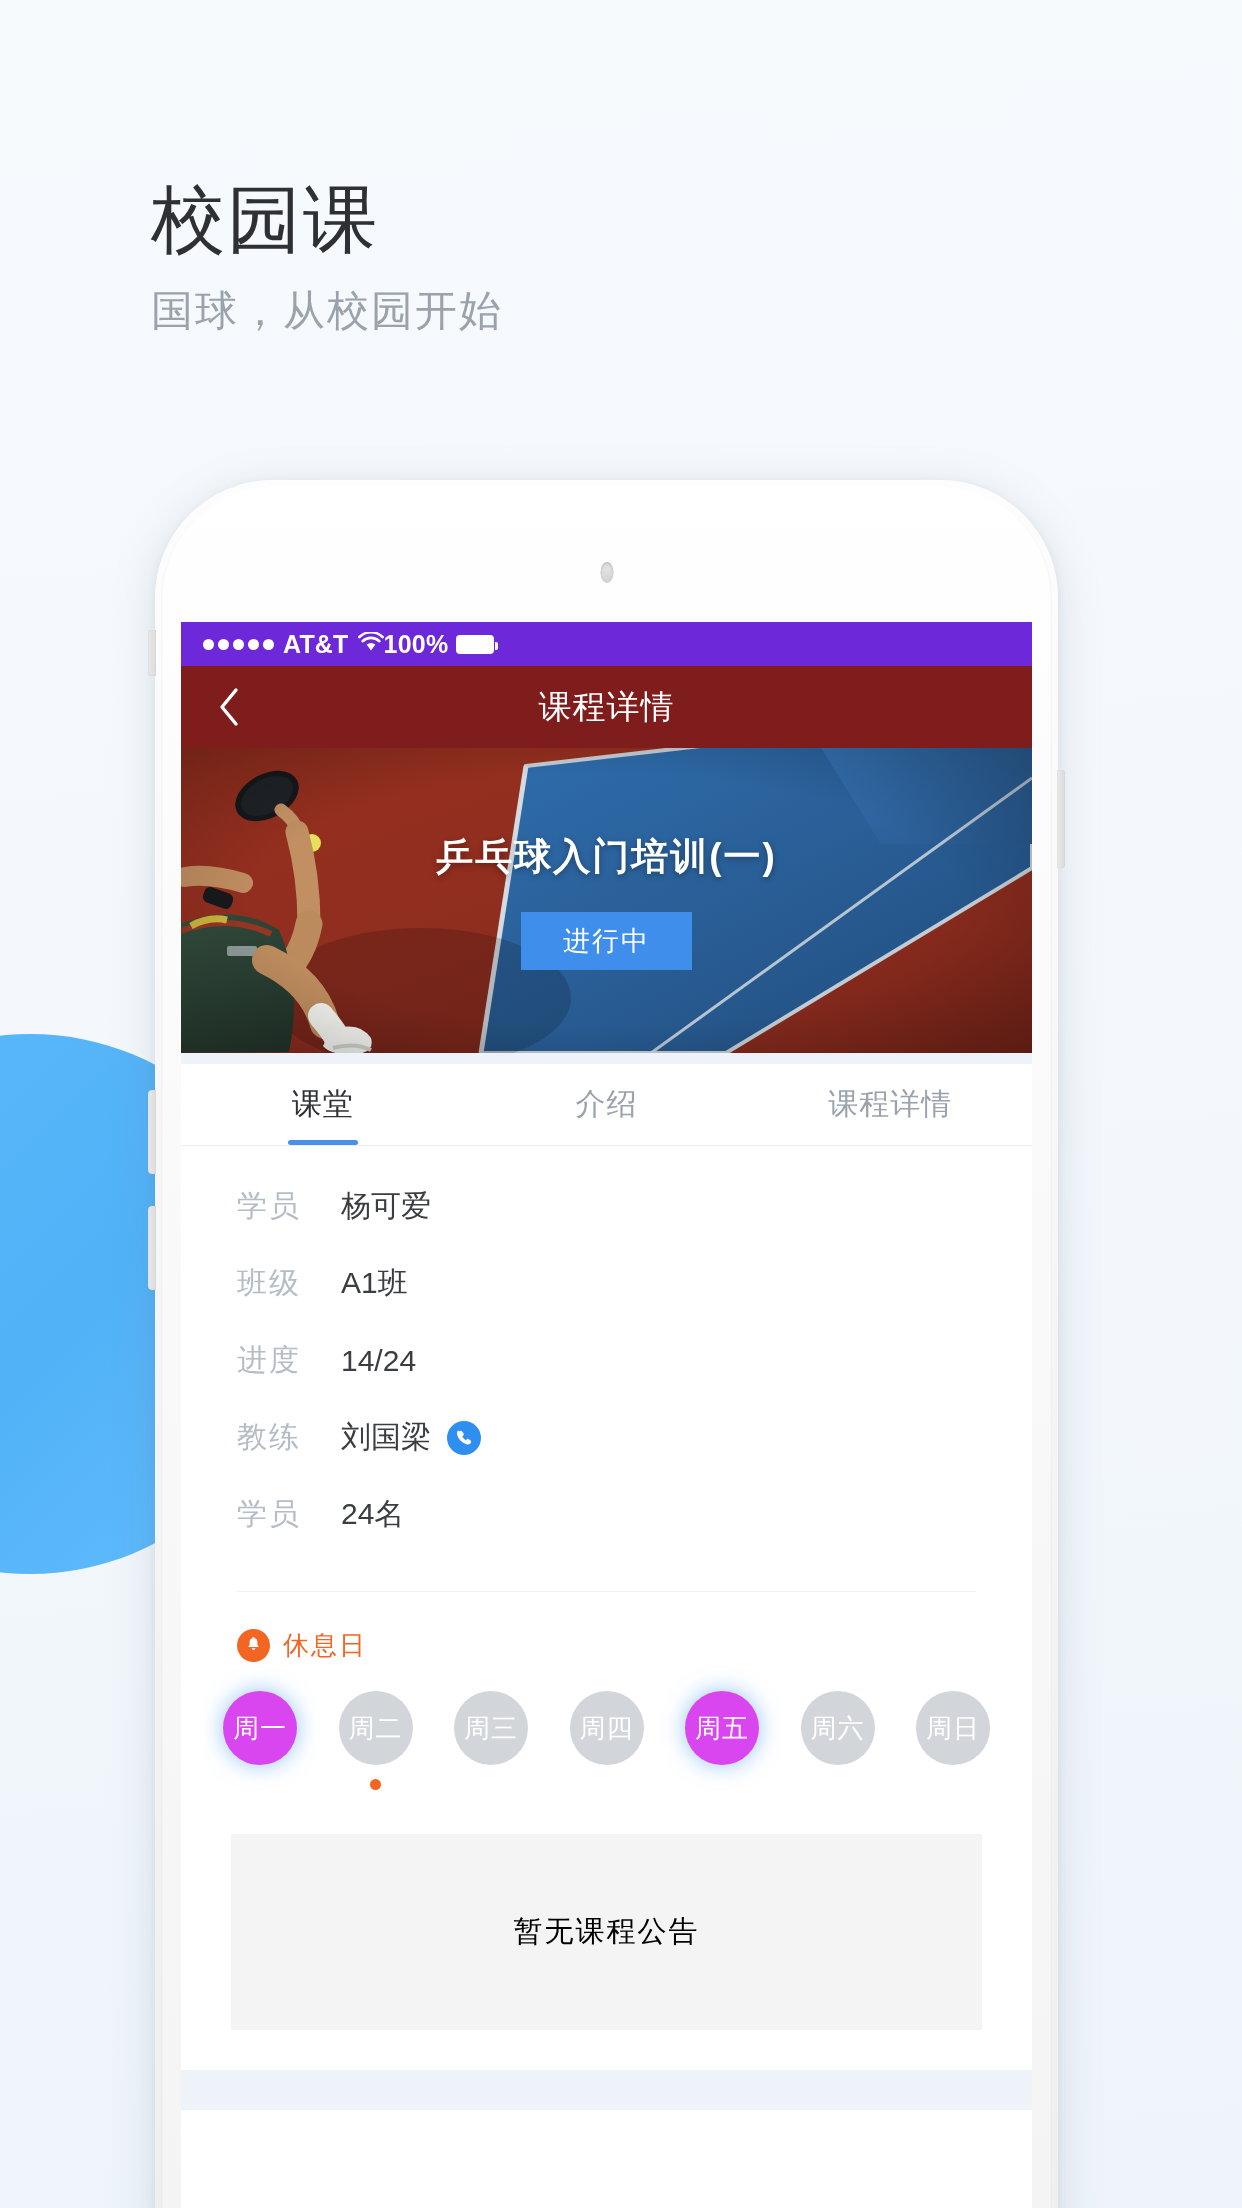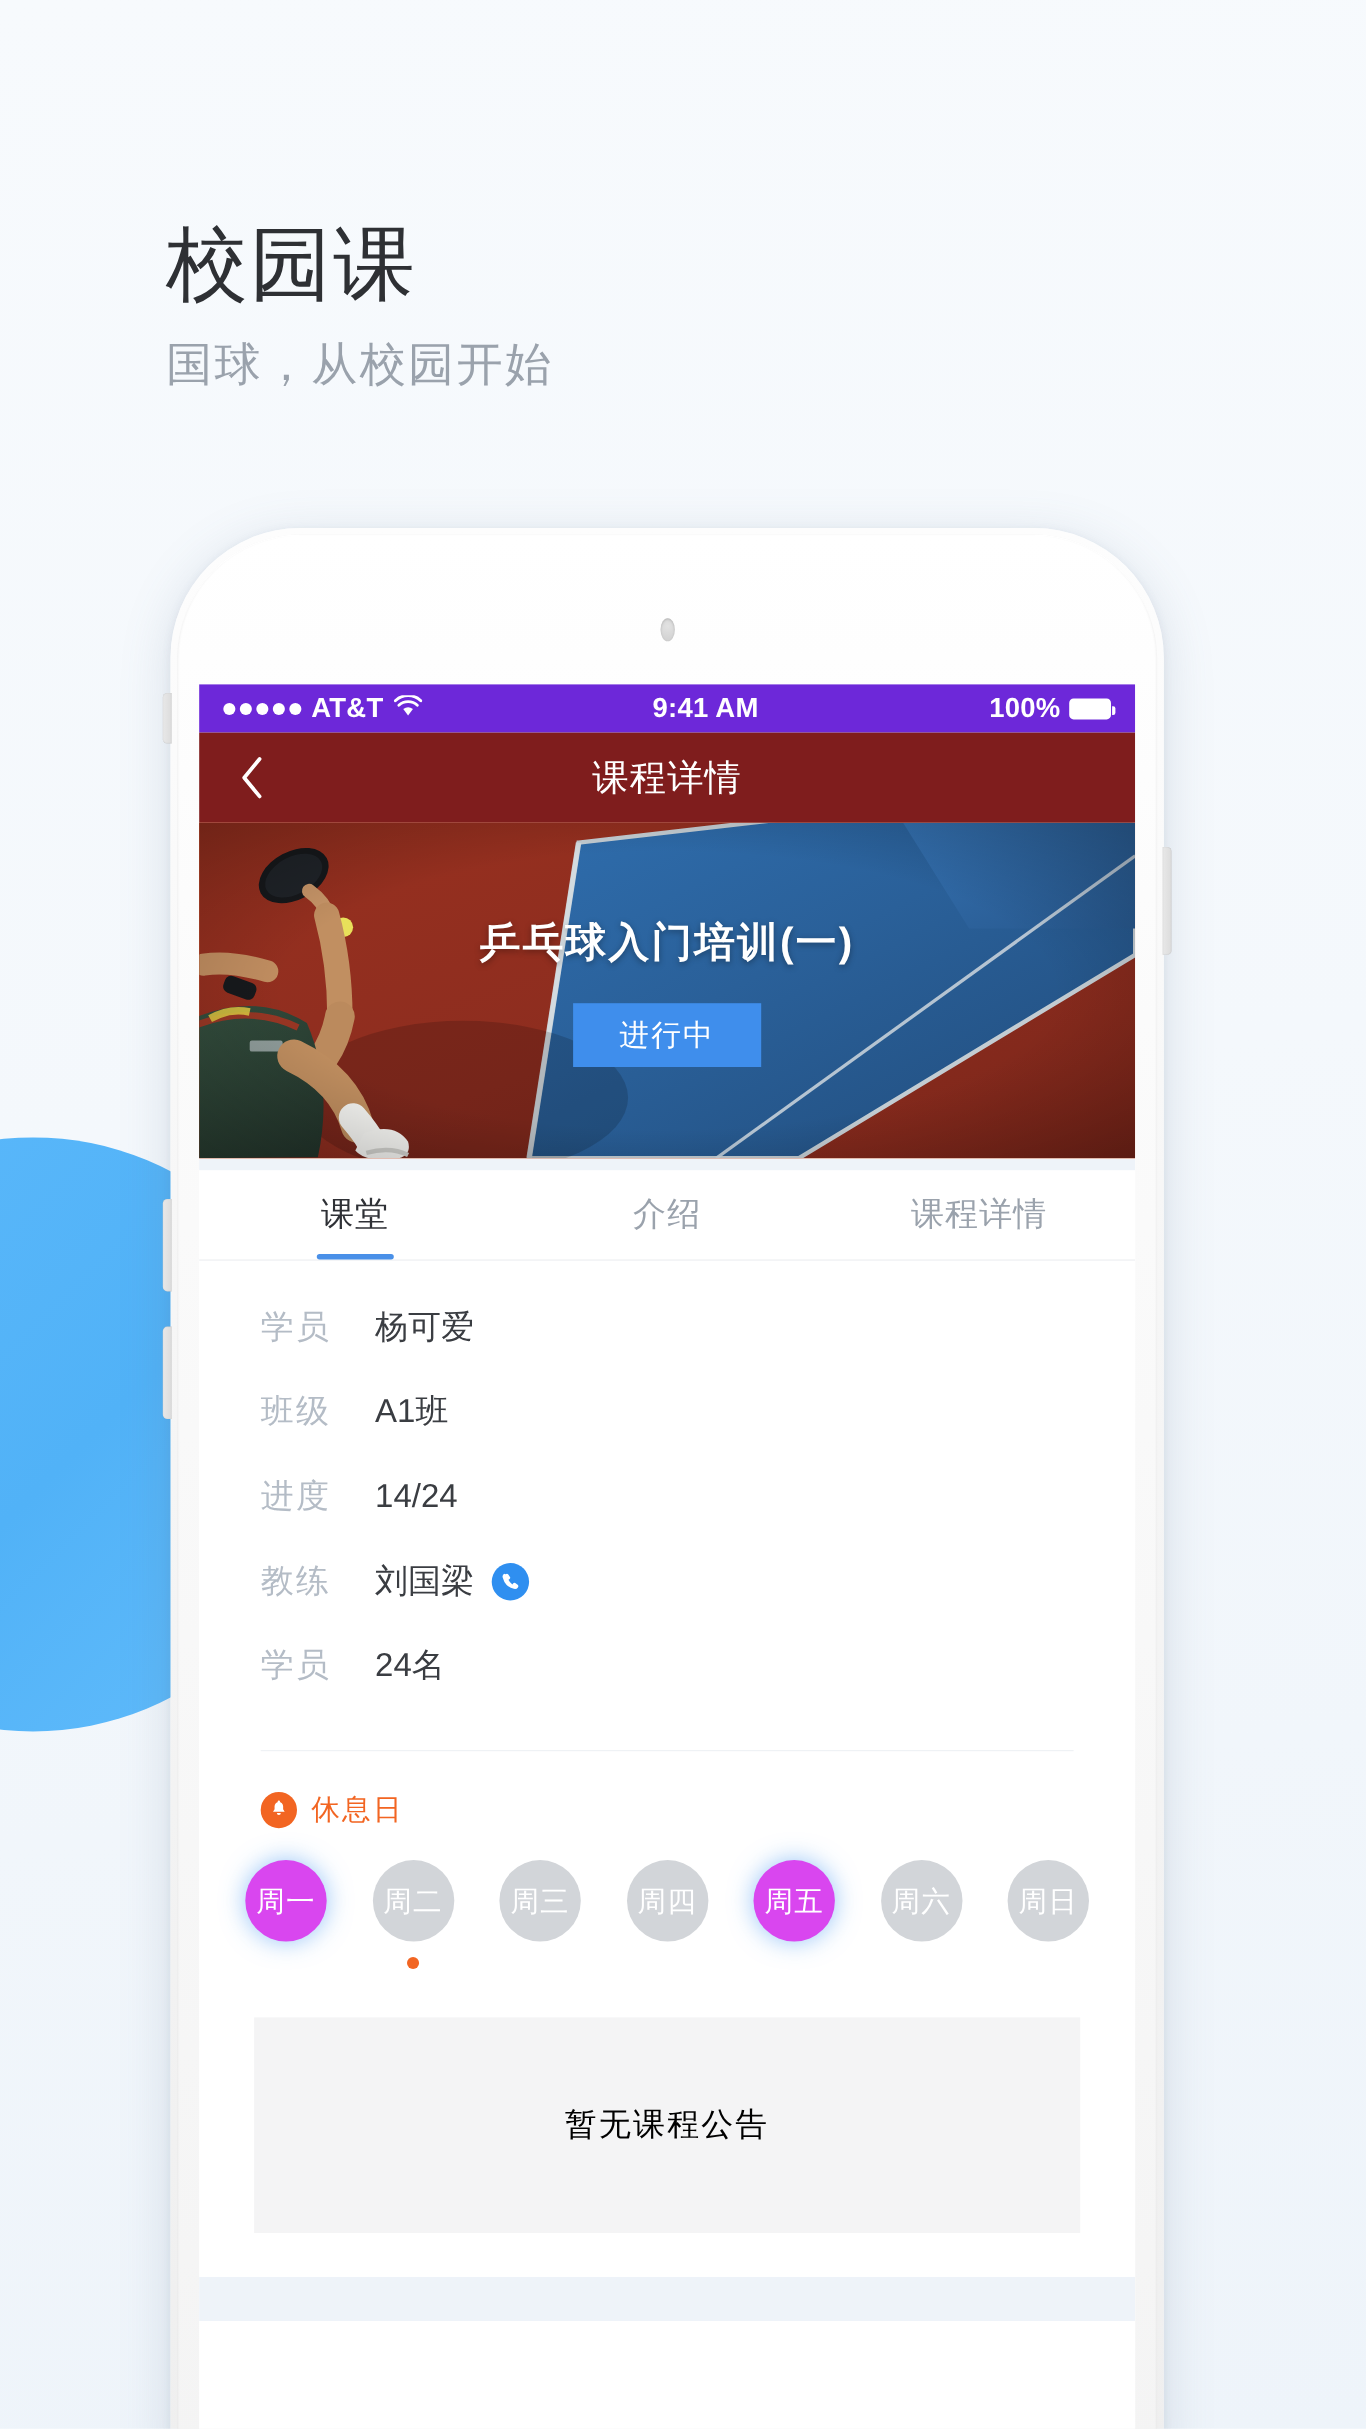--- a/index.html
+++ b/index.html
@@ -4,21 +4,21 @@
 <style>
   * { margin:0; padding:0; box-sizing:border-box; }
   html, body { width:1242px; height:2208px; }
   body {
     font-family: "Liberation Sans", "DejaVu Sans", sans-serif;
     background: linear-gradient(175deg,#f7fafd 0%,#f4f8fc 45%,#eef4fa 100%);
     position:relative; overflow:hidden;
   }
 
   
-  .promo { position:absolute; left:151px; top:196px; }
+  .promo { position:absolute; left:151px; top:176px; }
   .promo-title {
     font-size:74px; line-height:1.18; color:#2e3034; font-weight:400;
     letter-spacing:2px;
   }
   .promo-sub {
     margin-top:20px; font-size:42px; color:#9aa2ac; font-weight:400;
     letter-spacing:2px;
   }
 
   
@@ -221,21 +221,20 @@
         </span>
         <span>AT&amp;T</span>
         <span class="wifi">
           <svg width="26" height="20" viewBox="0 0 26 20">
             <path d="M13 18.5 L8.6 12.6 A7.4 7.4 0 0 1 17.4 12.6 Z" fill="#fff"></path>
             <path d="M4.6 9.2 A12.2 12.2 0 0 1 21.4 9.2" stroke="#fff" stroke-width="2.6" fill="none" stroke-linecap="round"></path>
             <path d="M1.4 5.0 A16.6 16.6 0 0 1 24.6 5.0" stroke="#fff" stroke-width="2.6" fill="none" stroke-linecap="round"></path>
           </svg>
         </span>
       </div>
-      <div class="sb-center">9:41 AM</div>
       <div class="sb-right">
         <span>100%</span>
         <span class="batt"></span>
       </div>
     </div>
 
     <div class="navbar">
       <div class="nav-back">
         <span>
           <svg width="24" height="40" viewBox="0 0 24 40">

